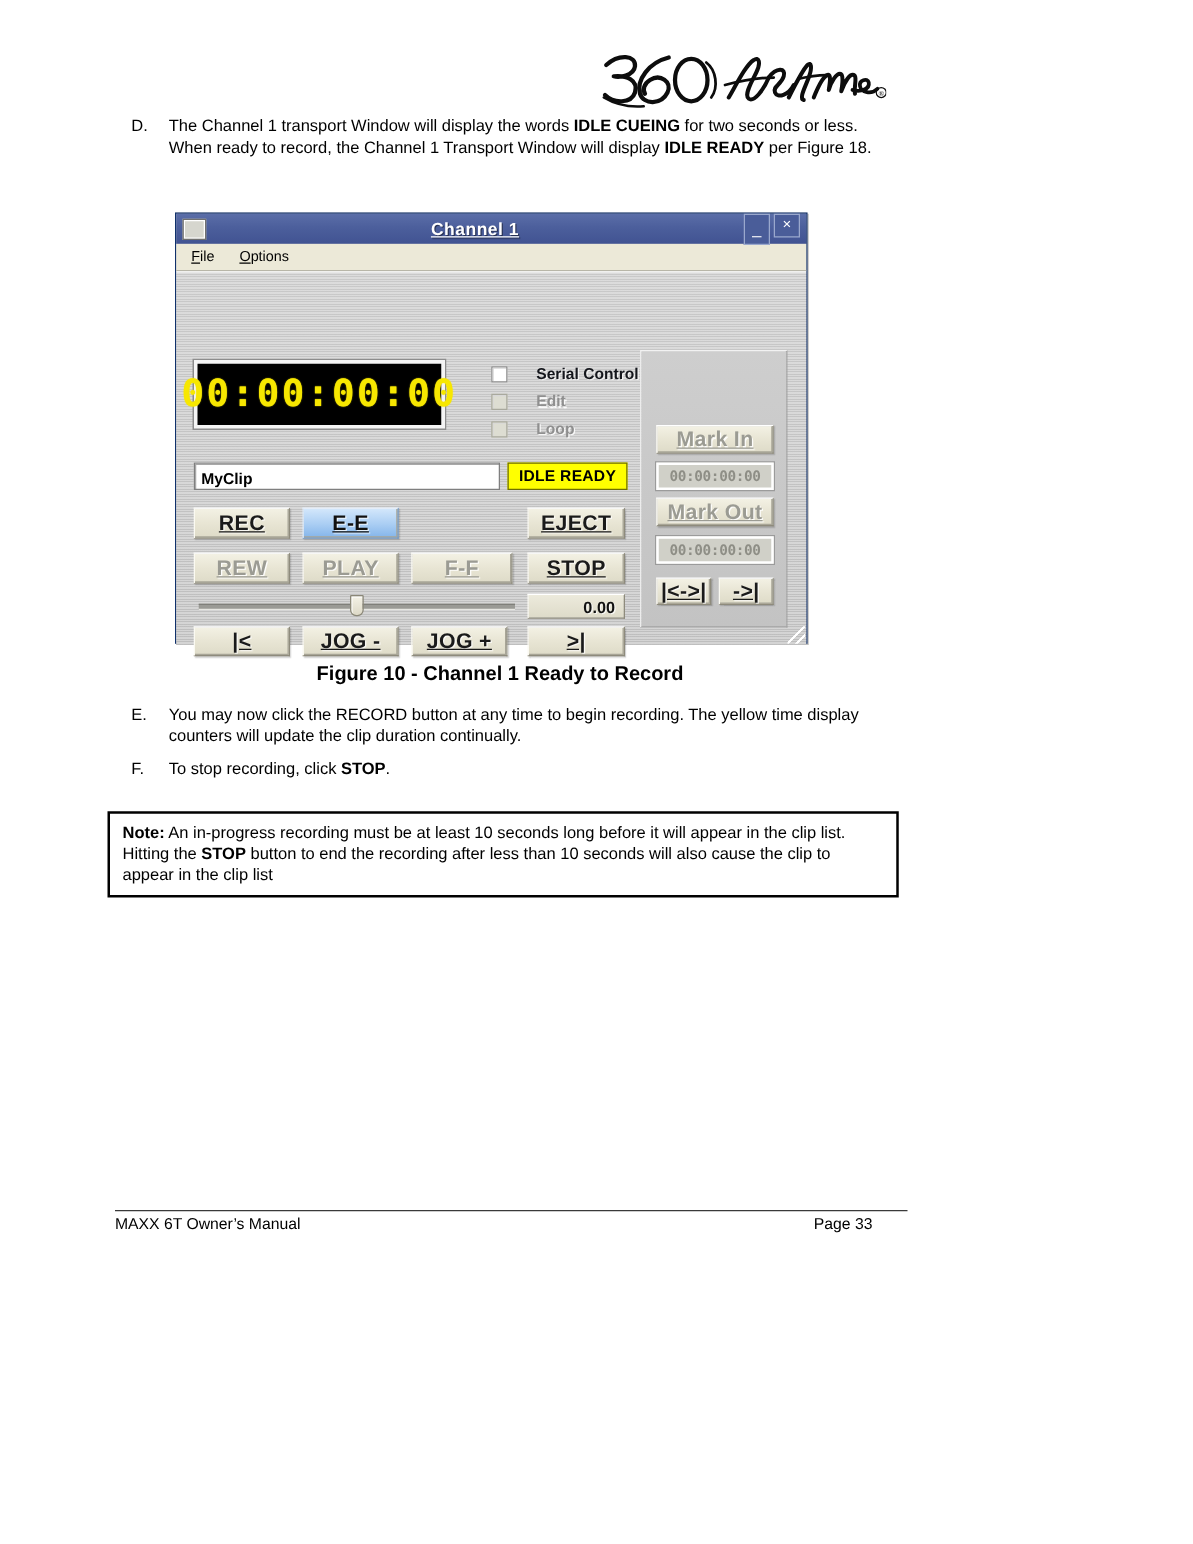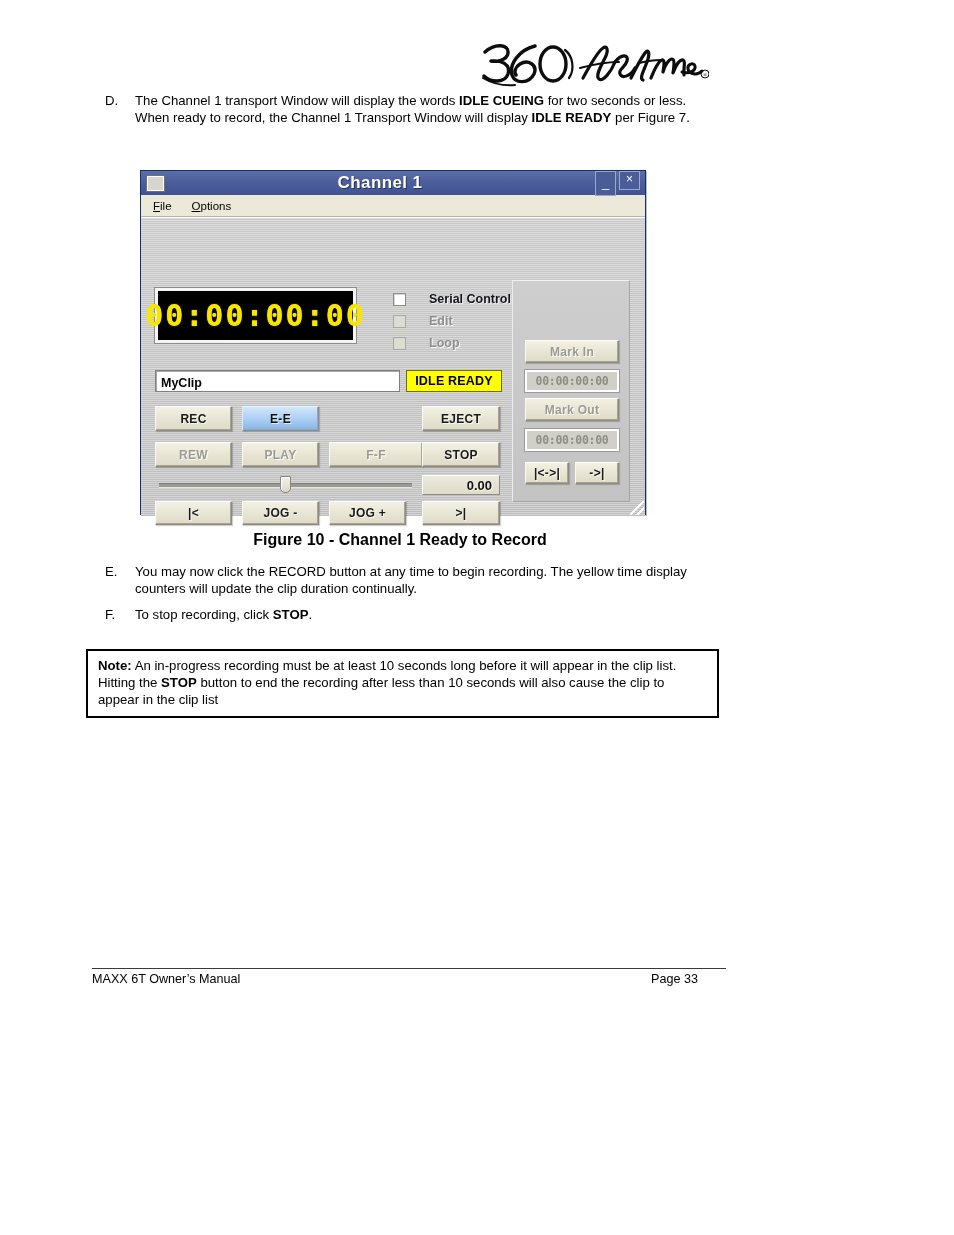--- a/index.html
+++ b/index.html
@@ -114,24 +114,25 @@
     width: 17px; height: 15px;
     border: 1px solid #707070;
     background: #d6d6ce;
     box-shadow: inset 0 0 0 1px #fff;
     margin-left: 2px;
   }
   .win-title {
     flex: 1;
     text-align: center;
     color: #ffffff;
-    font-size: 17px;
+    font-size: 14px;
     font-weight: bold;
     letter-spacing: 0.4px;
     text-shadow: 1px 1px 0 rgba(0,0,0,0.45);
+    text-decoration: underline;
   }
   .tb-btns { display: flex; gap: 3px; margin-right: 2px; }
   .tb-btn {
     width: 19px; height: 17px;
     background: #4a5d99;
     border: 1px solid #9aa8cd;
     color: #ffffff;
     font-size: 12px;
     line-height: 15px;
     text-align: center;
@@ -250,29 +251,30 @@
 
   
   .btn {
     position: absolute;
     background: linear-gradient(to bottom, #f3f1e4 0%, #e8e5d4 50%, #dedbc8 100%);
     border: 1px solid #8e8b7c;
     border-top-color: #ffffff;
     border-left-color: #fbfaf2;
     box-shadow: inset -1px -1px 0 #a8a597, 1px 1px 1px rgba(0,0,0,0.18);
     box-sizing: border-box;
-    font-size: 12px;
+    font-size: 17px;
     font-weight: bold;
     color: #1a1a1a;
     text-align: right;
     letter-spacing: 0.3px;
     display: flex;
     align-items: center;
     justify-content: center;
     text-shadow: 1px 1px 0 rgba(255,255,255,0.75);
+    text-decoration: underline;
   }
   .btn.dis { color: #9b9b93; text-shadow: 1px 1px 0 rgba(255,255,255,0.9); }
   .btn.active {
     background: linear-gradient(to bottom, #d3e7fb 0%, #a9cdf3 55%, #84b5ea 100%);
     border: 1px solid #6f93bb;
     border-top-color: #eaf4ff;
     border-left-color: #dceaf9;
     color: #101010;
   }
 
@@ -393,21 +395,21 @@
       <path d="M203 34 C210 36, 217 33, 216 28 C215 24, 208 26, 209 31 C210 36, 218 38, 223 33" stroke-width="3"></path>
       <path d="M4 40 C14 46, 24 48, 36 47" stroke-width="2"></path>
     </g>
     <circle cx="226" cy="36" r="4" fill="none" stroke="#0d0d0d" stroke-width="1"></circle>
     <text x="226" y="39" font-family="'Liberation Serif', serif" font-size="6" text-anchor="middle" fill="#0d0d0d">®</text>
   </svg>
 </div>
 
 <div class="para" style="left:105px; top:93px; width:600px;">
   <span class="lbl">D.</span>
-  <span class="txt"><span>The Channel 1 transport Window will display the words </span><b>IDLE CUEING</b><span> for two seconds or less. When ready to record, the Channel 1 Transport Window will display </span><b>IDLE READY</b><span> per Figure 7.</span></span>
+  <span class="txt"><span>The Channel 1 transport Window will display the words </span><b>IDLE CUEING</b><span> for two seconds or less. When ready to record, the Channel 1 Transport Window will display </span><b>IDLE READY</b><span> per Figure 18.</span></span>
 </div>
 
 <div class="win">
 
   <div class="titlebar">
     <div class="win-icon"></div>
     <div class="win-title">Channel 1</div>
     <div class="tb-btns">
       <div class="tb-btn min">_</div>
       <div class="tb-btn">×</div>
@@ -453,21 +455,21 @@
 
     <input class="clip-field" type="text" value="MyClip" style="">
     <div class="status-box">IDLE READY</div>
 
     <div class="btn" style="left:14px; top:188px; width:77px; height:25px;">REC</div>
     <div class="btn active" style="left:101px; top:188px; width:77px; height:25px;">E-E</div>
     <div class="btn" style="left:281px; top:188px; width:78px; height:25px;">EJECT</div>
 
     <div class="btn dis" style="left:14px; top:224px; width:77px; height:25px;">REW</div>
     <div class="btn dis" style="left:101px; top:224px; width:77px; height:25px;">PLAY</div>
-    <div class="btn dis" style="left:188px; top:224px; width:94px; height:25px;">F-F</div>
+    <div class="btn dis" style="left:188px; top:224px; width:81px; height:25px;">F-F</div>
     <div class="btn" style="left:281px; top:224px; width:78px; height:25px;">STOP</div>
 
     <div class="slider-track"></div>
     <div class="slider-thumb"></div>
     <div class="value-box">0.00</div>
 
     <div class="btn" style="left:14px; top:283px; width:77px; height:24px;">|&lt;</div>
     <div class="btn" style="left:101px; top:283px; width:77px; height:24px;">JOG -</div>
     <div class="btn" style="left:188px; top:283px; width:77px; height:24px;">JOG +</div>
     <div class="btn" style="left:281px; top:283px; width:78px; height:24px;">&gt;|</div>

